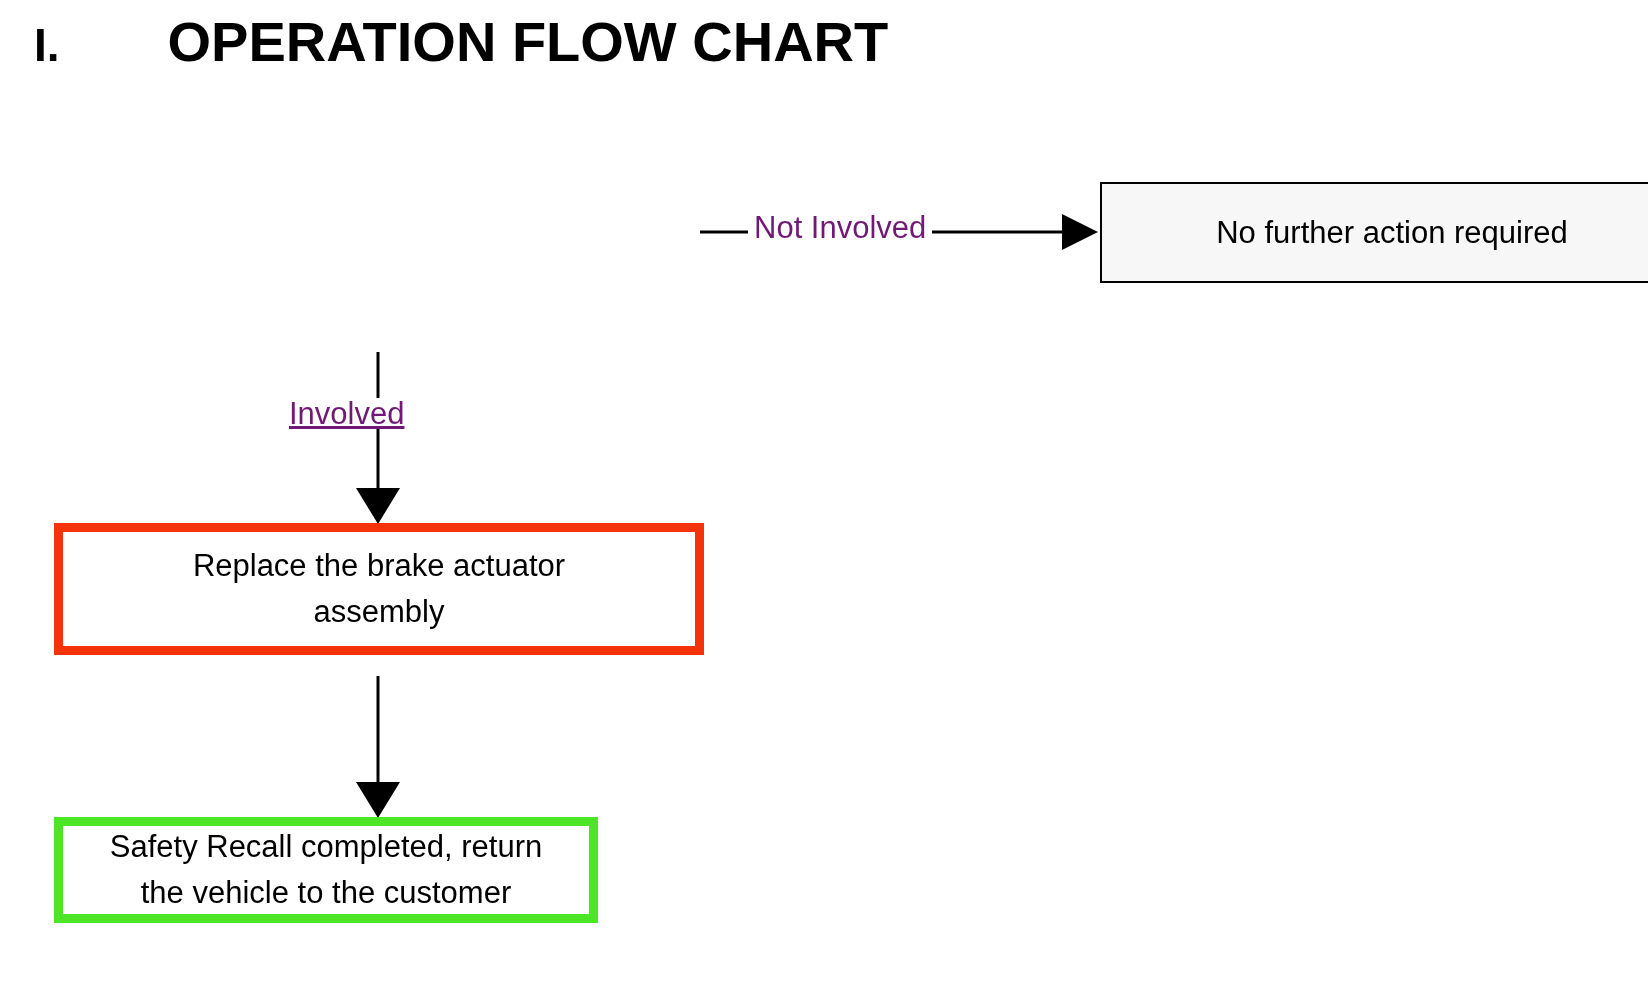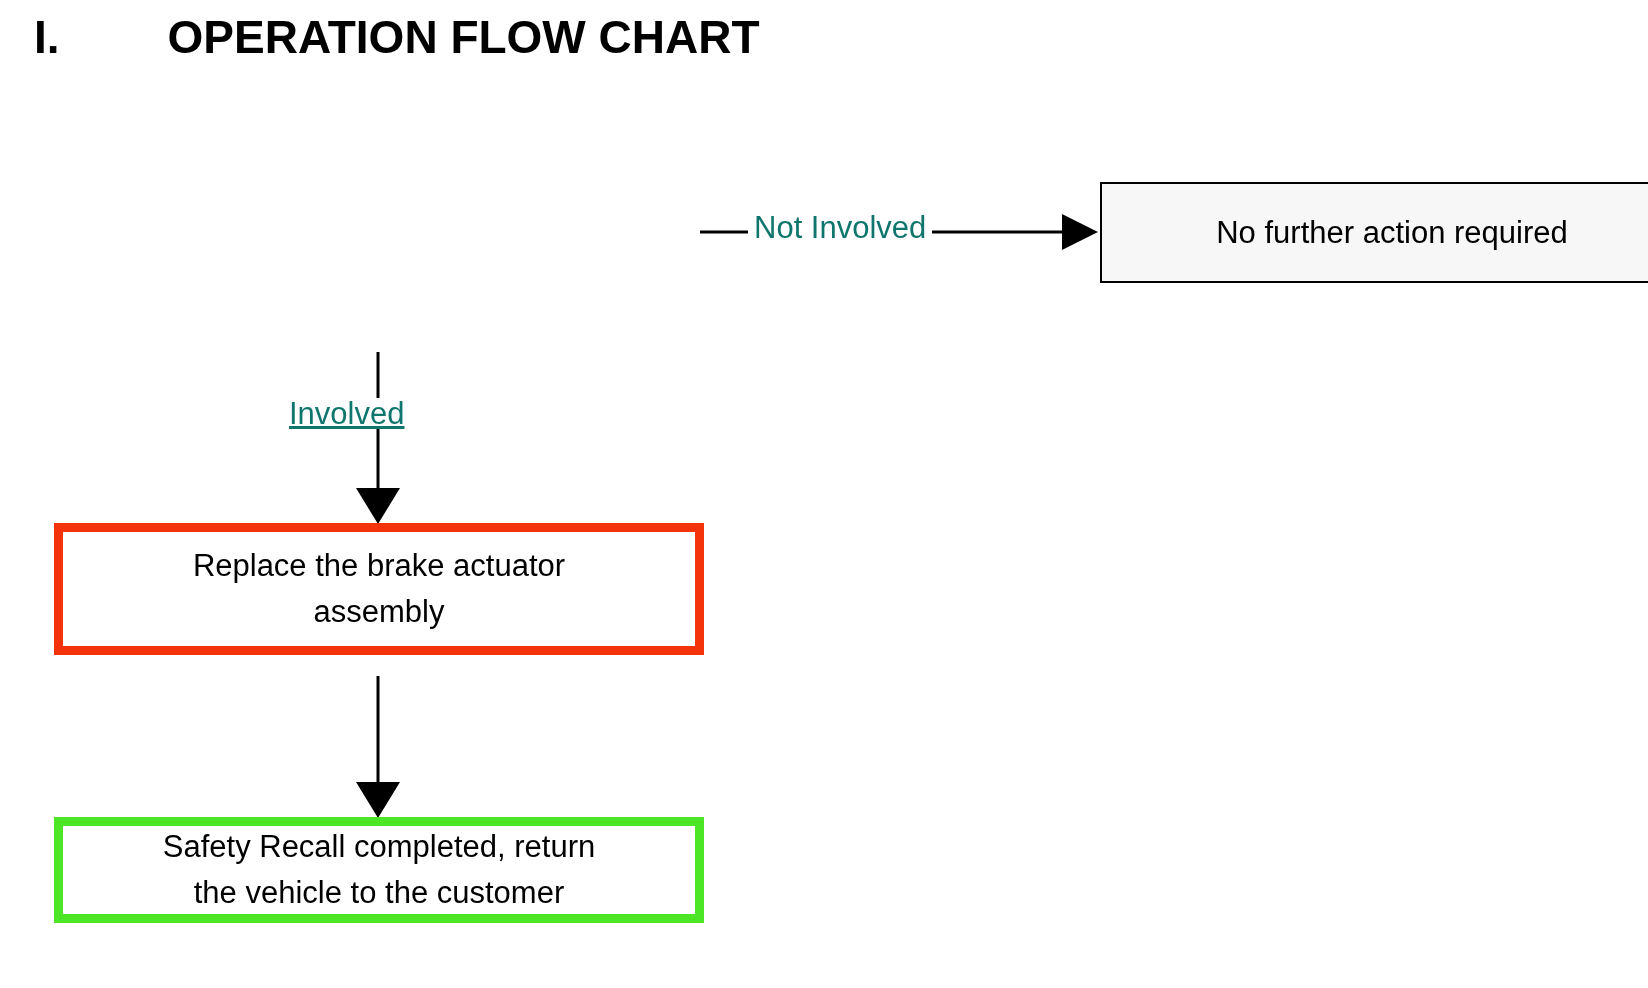--- a/index.html
+++ b/index.html
@@ -32,21 +32,21 @@
     align-items: baseline;
     white-space: nowrap;
   }
   .title-numeral {
     font-size: 46px;
     font-weight: bold;
     letter-spacing: 0px;
     line-height: 1;
   }
   .title-text {
-    font-size: 46px;
+    font-size: 56px;
     font-weight: bold;
     line-height: 1;
     margin-left: 108px;
   }
 
   
   .flow-box {
     position: absolute;
     box-sizing: border-box;
     display: flex;
@@ -88,35 +88,35 @@
     width: 650px;
     height: 132px;
     border: 9px solid #f5330b;
     padding: 0 14px;
   }
 
   
   #box-complete {
     left: 54px;
     top: 817px;
-    width: 650px;
+    width: 544px;
     height: 106px;
     border: 9px solid #4ce626;
     padding: 8px 14px;
   }
 
   
   .edge-label {
     position: absolute;
     font-size: 31px;
     line-height: 1;
     white-space: nowrap;
     background: #ffffff;
     padding: 0 6px;
-    color: #0f766e;
+    color: #701a75;
   }
   #label-not-involved {
     left: 748px;
     top: 212px;
   }
   #label-involved {
     left: 283px;
     top: 398px;
     text-decoration: underline;
   }

